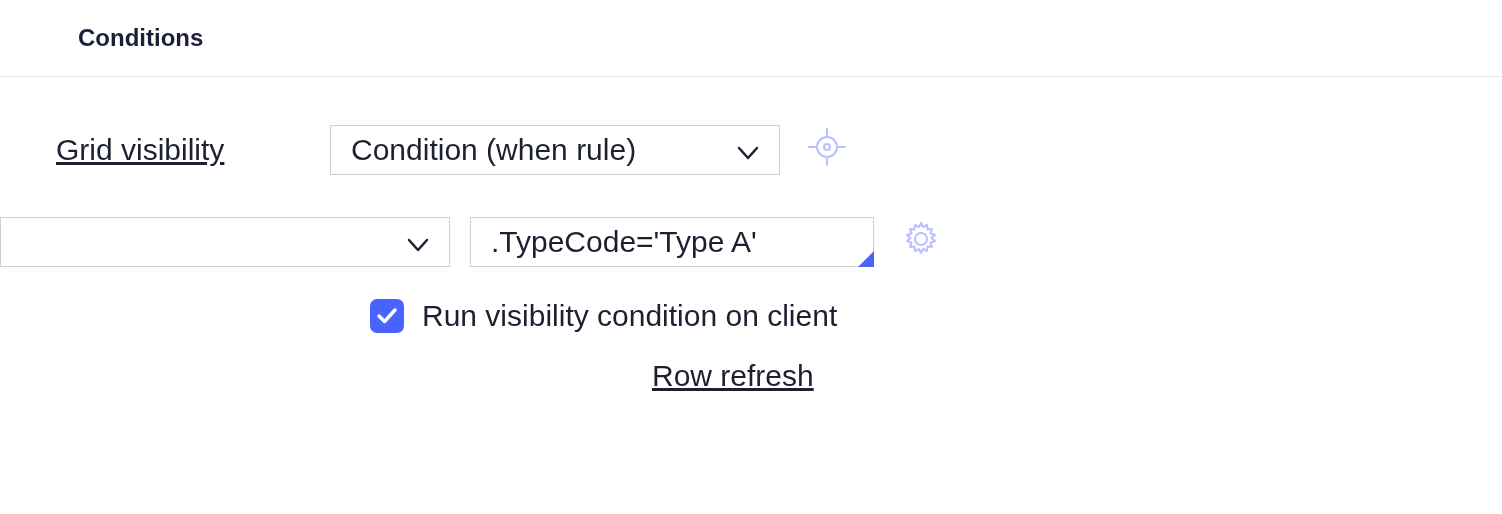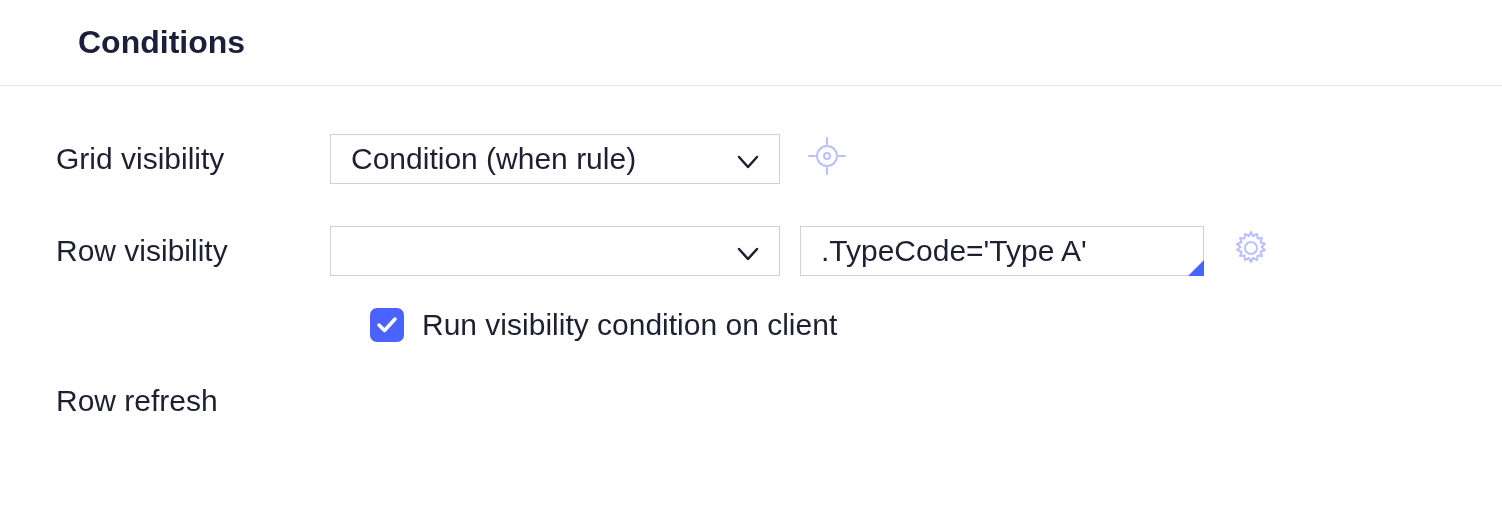--- a/index.html
+++ b/index.html
@@ -10,44 +10,45 @@
     color: #1d2031;
     font-size: 28px;
     -webkit-font-smoothing: antialiased;
   }
   .page {
     width: 1502px;
     box-sizing: border-box;
     padding: 24px 0 60px 0;
   }
   .section-title {
-    font-size: 32px;
+    font-size: 24px;
     font-weight: 700;
     color: #1b1f3a;
     padding: 0 0 24px 78px;
     border-bottom: 1px solid #e5e5ea;
   }
   .section-body {
     padding: 38px 0 0 0;
   }
   .row {
     display: flex;
     align-items: center;
     column-gap: 20px;
     margin-bottom: 22px;
     min-height: 70px;
   }
-  .row.no-margin { margin-bottom: 0; }
+  .row.no-margin { margin-bottom: 0; flex-direction: column; }
   .label-col {
     width: 310px;
     padding-left: 56px;
     box-sizing: border-box;
     font-size: 30px;
     color: #1d2031;
     line-height: 1.25;
+    text-decoration: underline;
   }
   .select-col { width: 450px; }
   .value-col { width: 404px; }
   .icon-col  { width: 54px; display:flex; align-items:center; justify-content:center; }
 
   .select, .input {
     width: 100%;
     height: 50px;
     box-sizing: border-box;
     border: 1px solid #cfcfd6;
@@ -128,21 +129,20 @@
             <line x1="20" y1="2" x2="20" y2="8"></line>
             <line x1="20" y1="32" x2="20" y2="38"></line>
             <line x1="2" y1="20" x2="8" y2="20"></line>
             <line x1="32" y1="20" x2="38" y2="20"></line>
           </svg>
         </span>
       </div>
     </div>
 
     <div class="row">
-      <div class="label-col">Row visibility</div>
       <div class="select-col">
         <div class="select">
           <span class="chev">
             <svg width="22" height="14" viewBox="0 0 22 14" fill="none" stroke-width="2.5" stroke-linecap="round" stroke-linejoin="round">
                 <polyline points="2,2 11,12 20,2"></polyline>
               </svg>
           </span>
         </div>
       </div>
       <div class="value-col">

